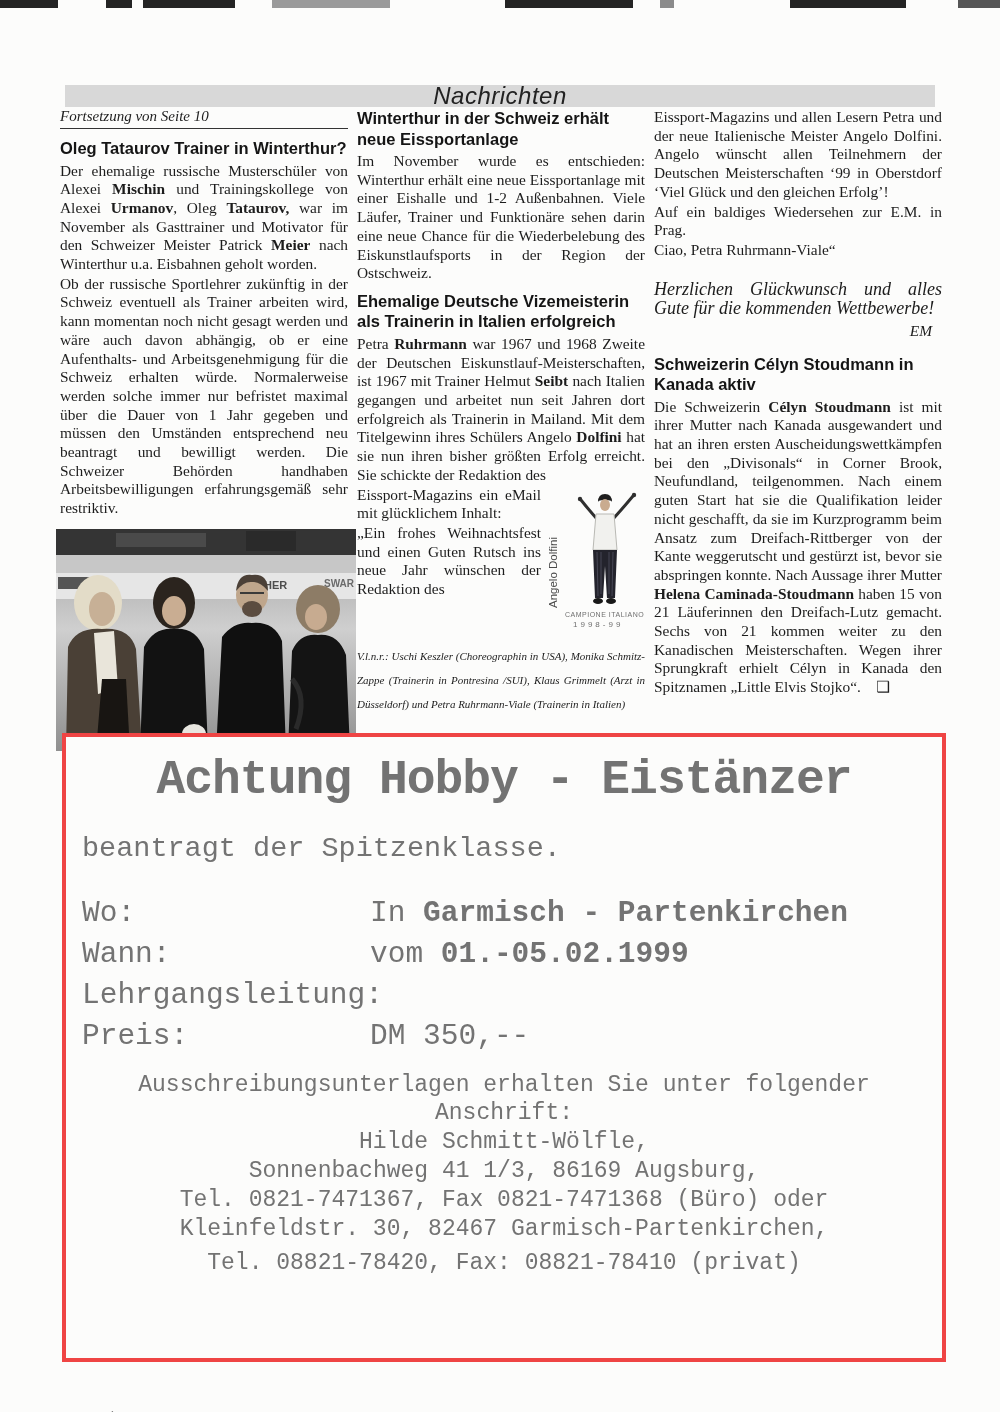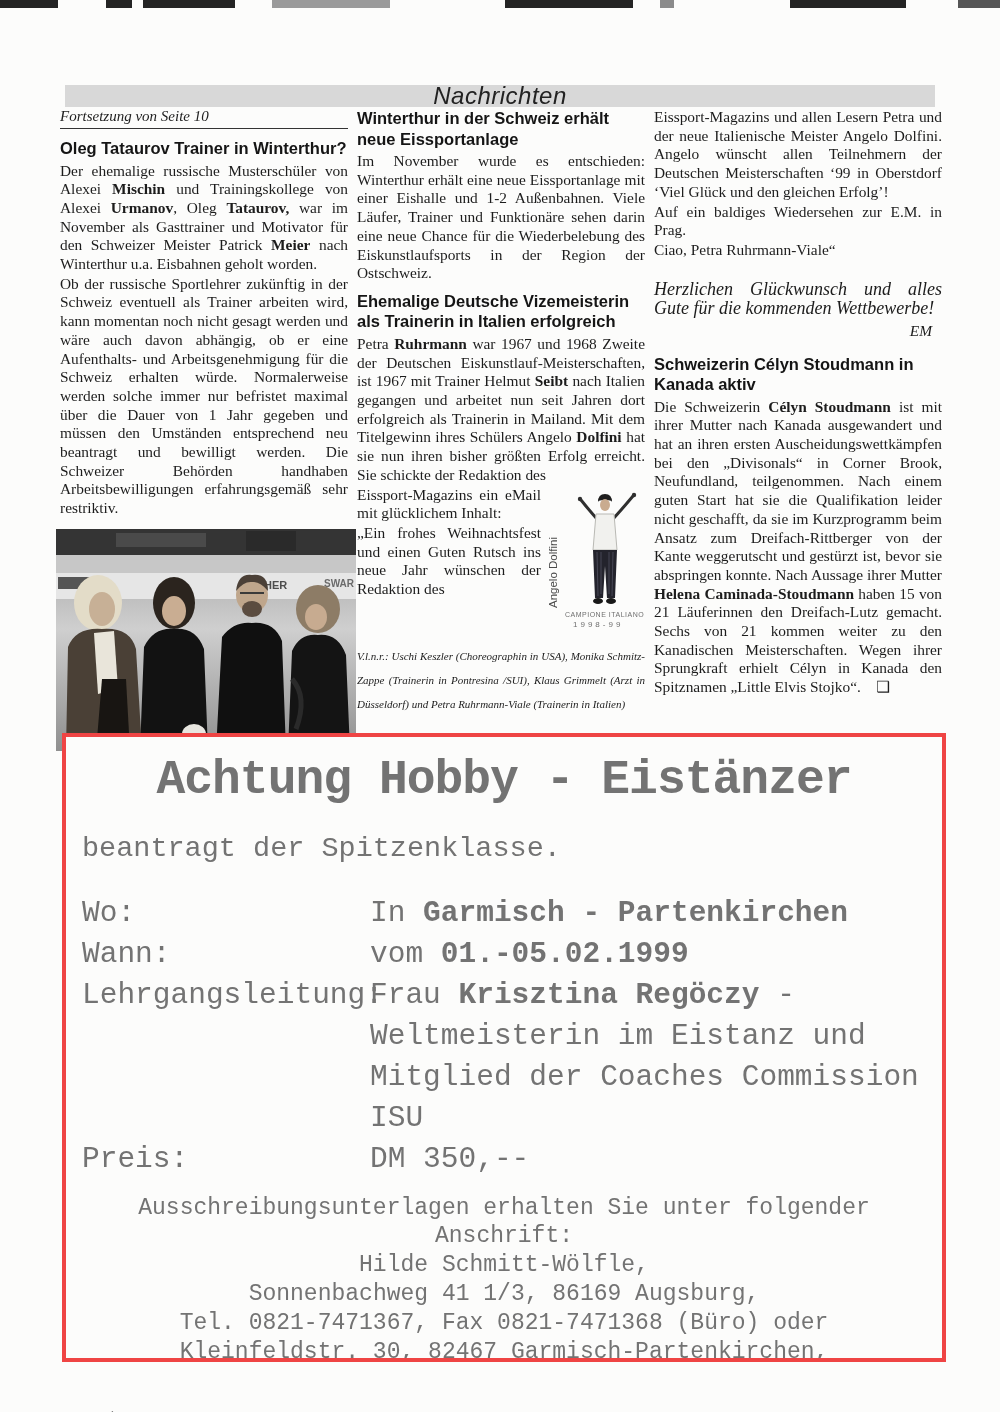--- a/index.html
+++ b/index.html
@@ -213,21 +213,20 @@
       <div class="ad-row">
         <div class="ad-label">Wo:</div>
         <div class="ad-value"><span>In </span><span style="font-weight: bold;">Garmisch - Partenkirchen</span></div>
       </div>
       <div class="ad-row">
         <div class="ad-label">Wann:</div>
         <div class="ad-value"><span>vom </span><span style="font-weight: bold;">01.-05.02.1999</span></div>
       </div>
       <div class="ad-row">
         <div class="ad-label">Lehrgangsleitung:</div>
-        <div class="ad-value"><span>Frau </span><span style="font-weight: bold;">Krisztina Regöczy</span><span> - Weltmeisterin im Eistanz und Mitglied der Coaches Commission ISU</span></div>
       </div>
       <div class="ad-row">
         <div class="ad-label">Preis:</div>
         <div class="ad-value"><span>DM 350,--</span></div>
       </div>
     </div>
     <div class="ad-address">
       <div class="addr-line">Ausschreibungsunterlagen erhalten Sie unter folgender Anschrift:</div>
       <div class="addr-line">Hilde Schmitt-Wölfle,</div>
       <div class="addr-line">Sonnenbachweg 41 1/3, 86169 Augsburg,</div>

